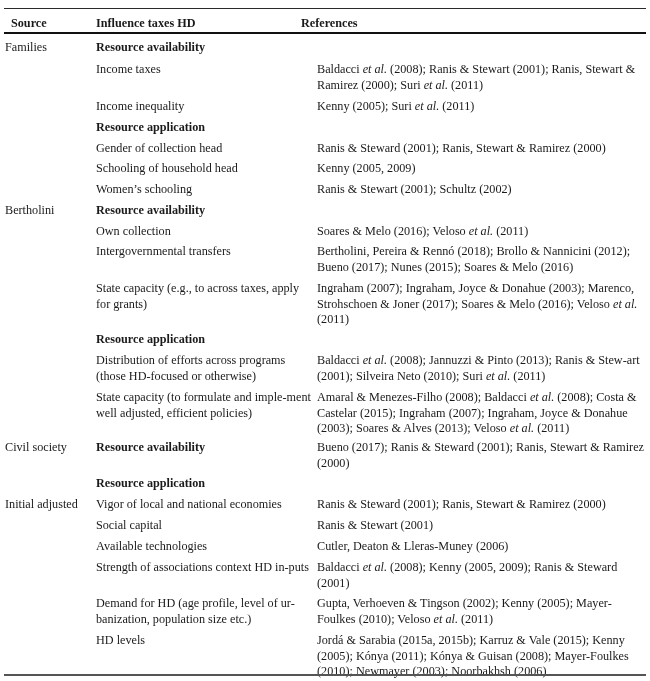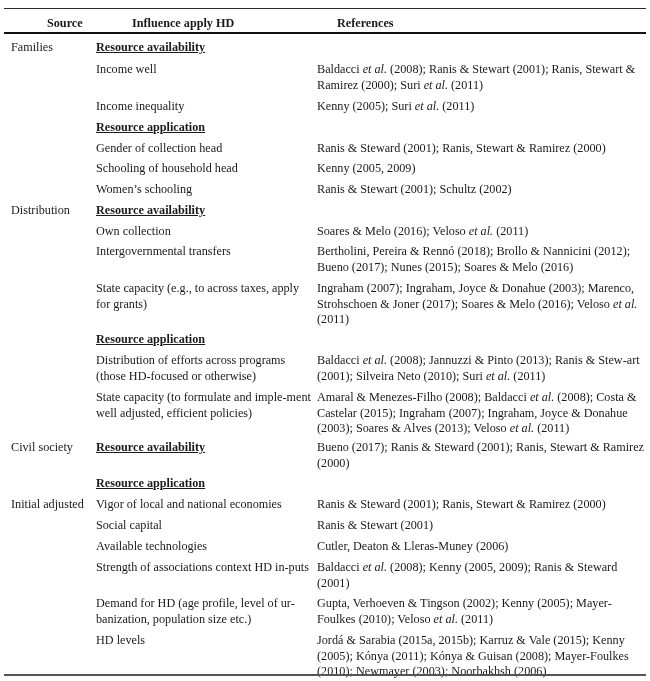--- a/index.html
+++ b/index.html
@@ -2,47 +2,47 @@
 <html><head>
   <meta charset="utf-8">
   <style>
     html, body { margin: 0; padding: 0; background: #ffffff; }
     body { width: 650px; height: 681px; overflow: hidden; position: relative;
       font-family: "Liberation Serif", "DejaVu Serif", serif; color: #1a1a1a; font-size: 12.2px; }
     .rule { position: absolute; left: 4px; width: 642px; background: #2a2a2a; }
     .rule.top { top: 8px; height: 1px; }
     .rule.mid { top: 32px; height: 2px; background: #111; }
     .rule.bottom { top: 674px; height: 2px; background: #555; }
-    .hdr { position: absolute; top: 16px; font-weight: bold; font-size: 12.2px; margin-left: 36px; }
+    .hdr { position: absolute; top: 16px; font-weight: bold; font-size: 12.2px; }
     .row { position: absolute; left: 0; width: 650px; }
     .cell { position: absolute; top: 0; line-height: 15.5px; }
-    .c-src { left: 11px; width: 82px; }
+    .c-src { left: 5px; width: 82px; }
     .c-inf { left: 96px; width: 218px; }
     .c-ref { left: 317px; width: 330px; }
-    .bold { font-weight: bold; text-decoration: underline; }
+    .bold { font-weight: bold; }
     i { font-style: italic; }
   </style>
 </head>
 <body>
 
 <div>
   <div class="rule top"></div>
   <div class="hdr" style="left:11px">Source</div>
-  <div class="hdr" style="left:96px">Influence apply HD</div>
+  <div class="hdr" style="left:96px">Influence taxes HD</div>
   <div class="hdr" style="left:301px">References</div>
   <div class="rule mid"></div>
   <div id="rows">
       <div class="row" style="top: 40px;">
         <div class="cell c-src">Families</div>
         <div class="cell c-inf bold">Resource availability</div>
         <div class="cell c-ref"></div>
       </div>
       <div class="row" style="top: 62px;">
         <div class="cell c-src"></div>
-        <div class="cell c-inf">Income well</div>
+        <div class="cell c-inf">Income taxes</div>
         <div class="cell c-ref">Baldacci <i>et al.</i> (2008); Ranis &amp; Stewart (2001); Ranis, Stewart &amp; Ramirez (2000); Suri <i>et al.</i> (2011)</div>
       </div>
       <div class="row" style="top: 99px;">
         <div class="cell c-src"></div>
         <div class="cell c-inf">Income inequality</div>
         <div class="cell c-ref">Kenny (2005); Suri <i>et al.</i> (2011)</div>
       </div>
       <div class="row" style="top: 120px;">
         <div class="cell c-src"></div>
         <div class="cell c-inf bold">Resource application</div>
@@ -57,21 +57,21 @@
         <div class="cell c-src"></div>
         <div class="cell c-inf">Schooling of household head</div>
         <div class="cell c-ref">Kenny (2005, 2009)</div>
       </div>
       <div class="row" style="top: 182px;">
         <div class="cell c-src"></div>
         <div class="cell c-inf">Women’s schooling</div>
         <div class="cell c-ref">Ranis &amp; Stewart (2001); Schultz (2002)</div>
       </div>
       <div class="row" style="top: 203px;">
-        <div class="cell c-src">Distribution</div>
+        <div class="cell c-src">Bertholini</div>
         <div class="cell c-inf bold">Resource availability</div>
         <div class="cell c-ref"></div>
       </div>
       <div class="row" style="top: 224px;">
         <div class="cell c-src"></div>
         <div class="cell c-inf">Own collection</div>
         <div class="cell c-ref">Soares &amp; Melo (2016); Veloso <i>et al.</i> (2011)</div>
       </div>
       <div class="row" style="top: 244px;">
         <div class="cell c-src"></div>

